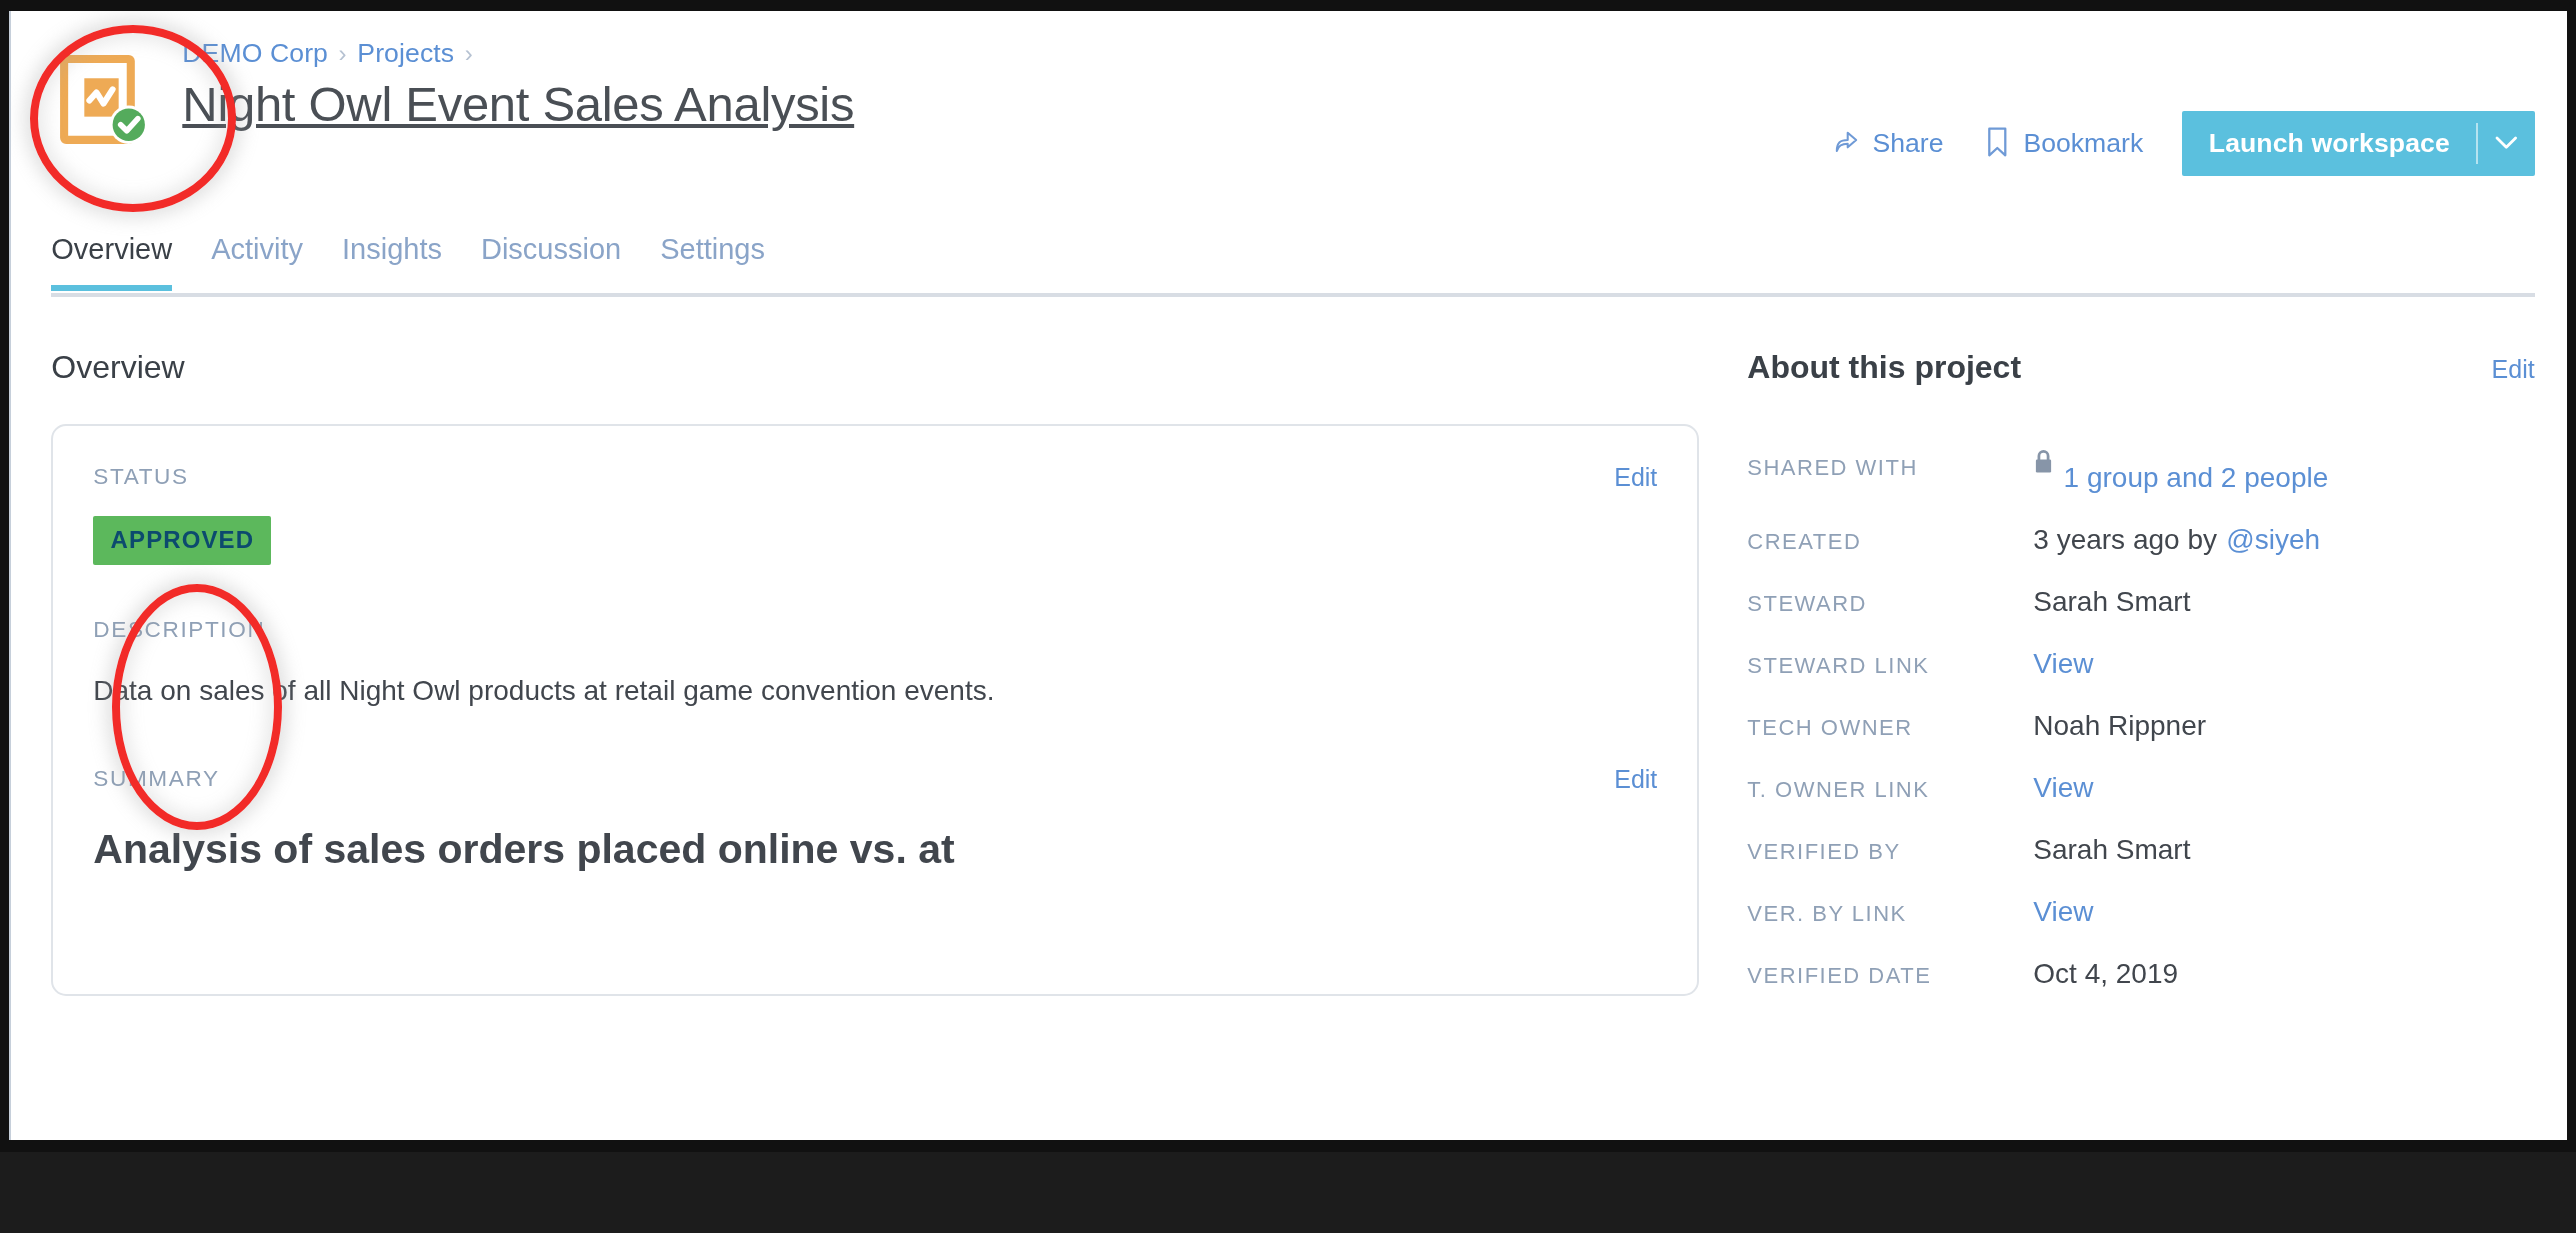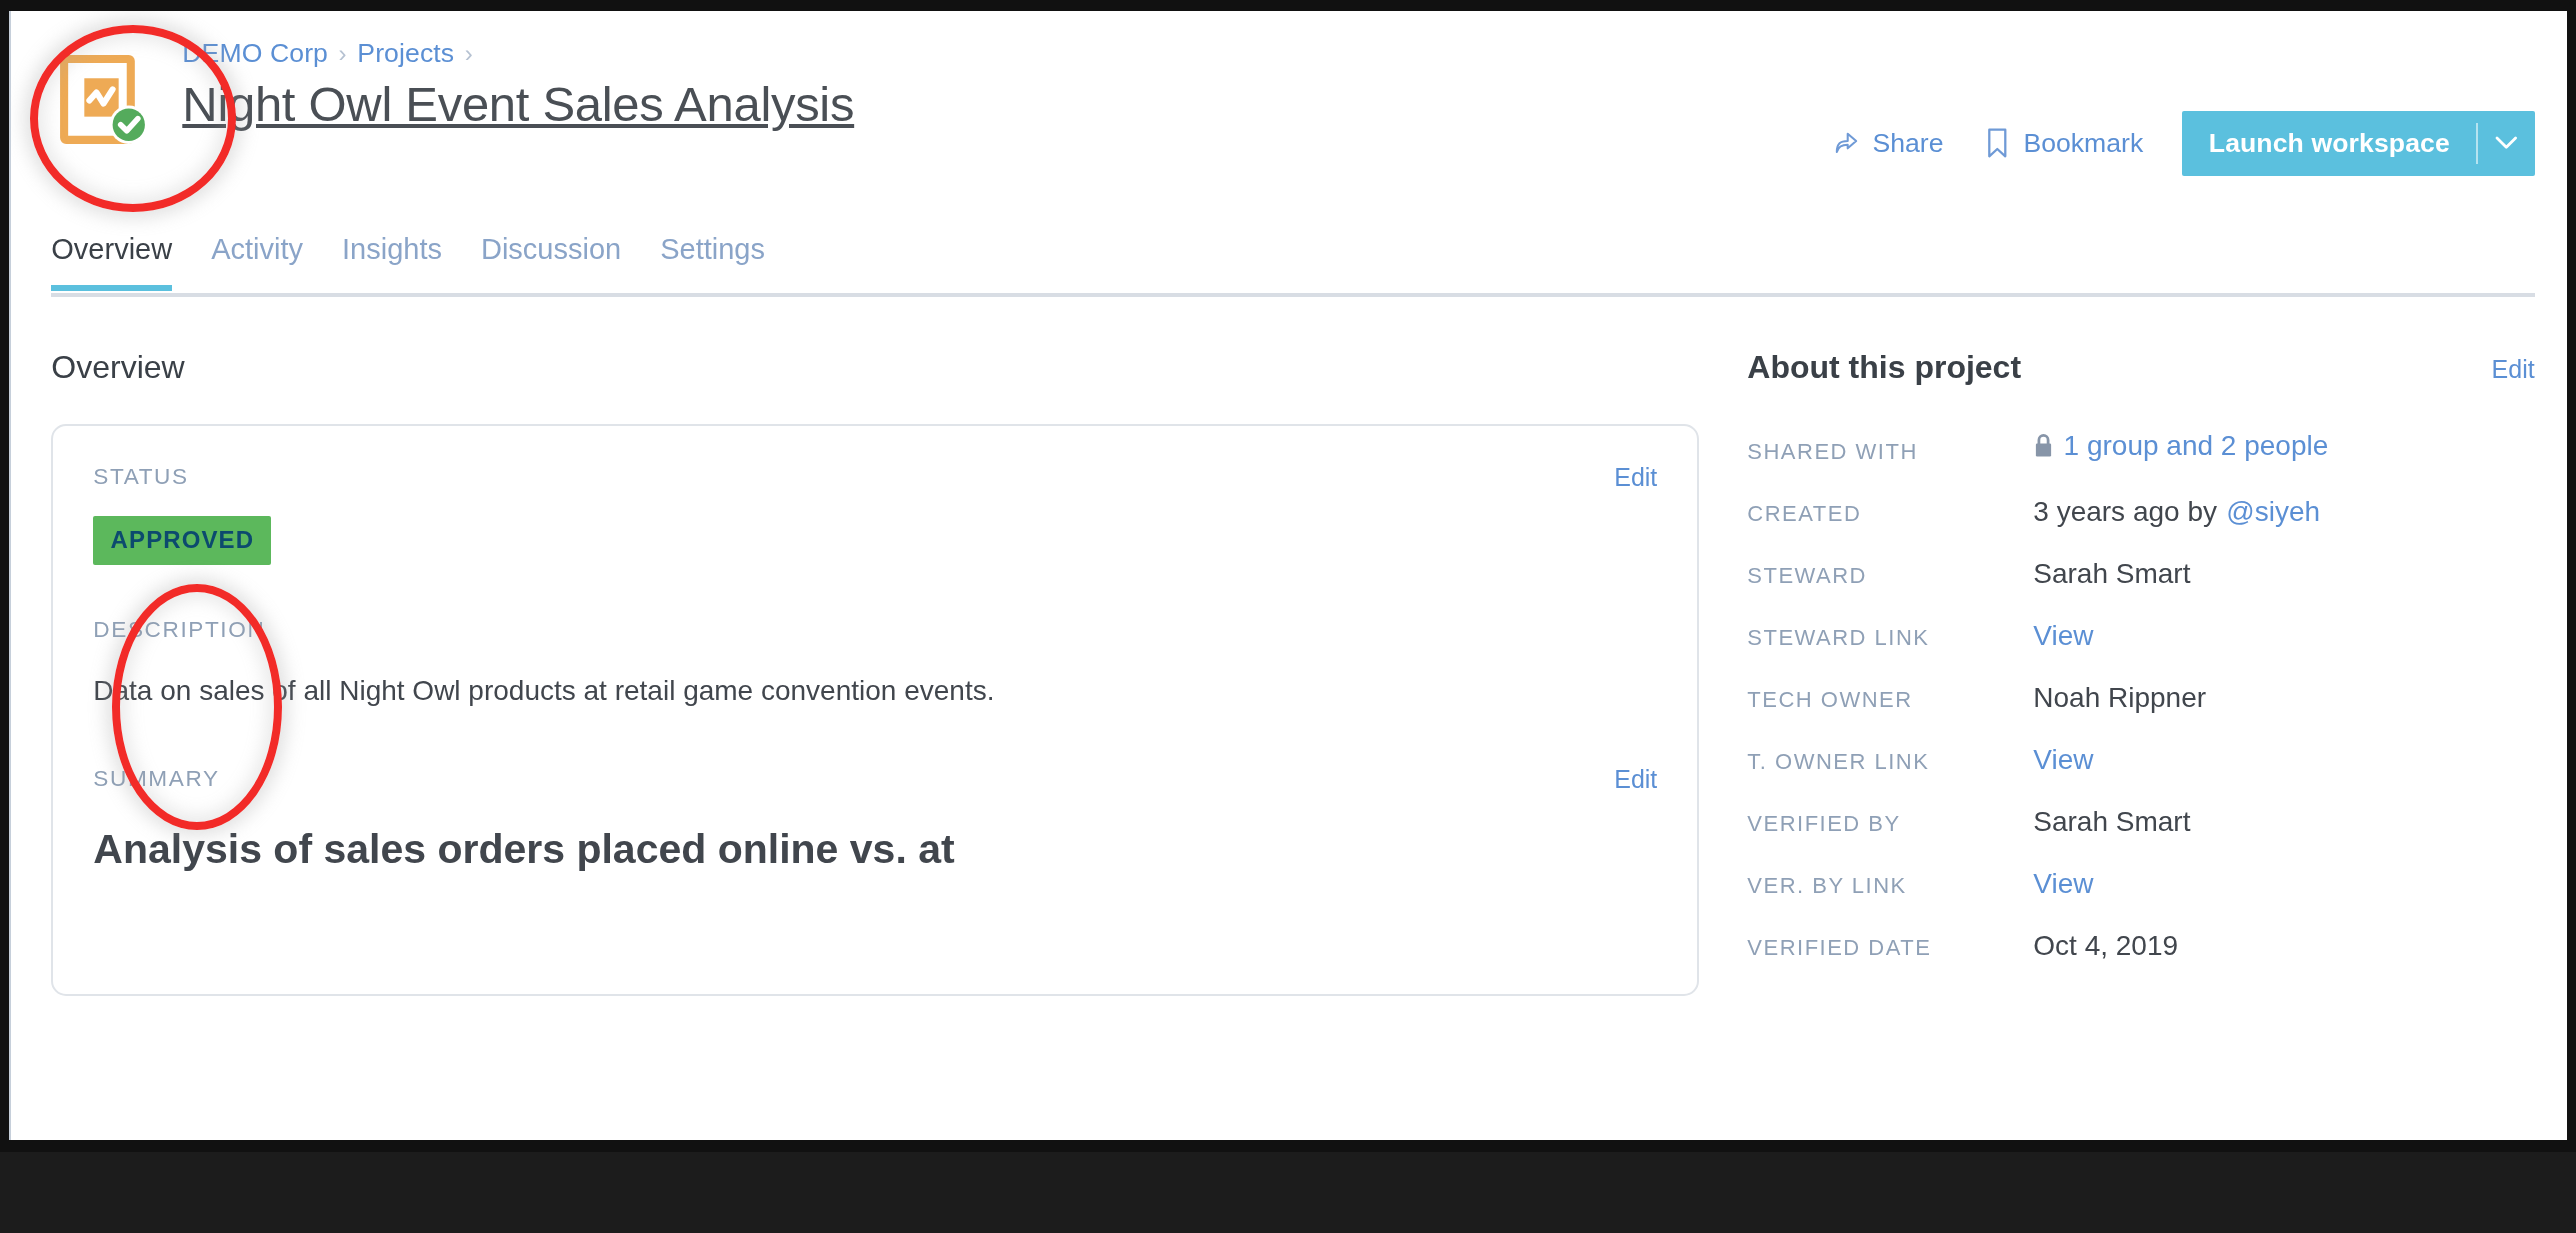--- a/index.html
+++ b/index.html
@@ -86,21 +86,20 @@
     position: absolute;
     right: 32px;
     top: 100px;
     display: flex;
     align-items: center;
     gap: 0;
   }
 
   .header-action {
     display: flex;
-    align-items: center;
     gap: 12px;
     color: #5b8fd4;
     font-size: 26.6px;
     font-weight: 400;
     cursor: pointer;
     white-space: nowrap;
     margin-right: 39px;
   }
   .header-action .ha-icon {
     display: flex;
@@ -293,21 +292,21 @@
   .meta-value {
     font-size: 28px;
     line-height: 32px;
     color: #41464d;
     display: flex;
     align-items: center;
     gap: 9.3px;
     white-space: nowrap;
   }
   .meta-value .link { color: #5b8fd4; cursor: pointer; }
-  .meta-value .link-full { color: #5b8fd4; cursor: pointer; }
+  .meta-value .link-full { color: #5b8fd4; cursor: pointer; margin-top: 32px; }
   .lock-icon { display: inline-flex; align-items: center; }
 
   
   .annotation-ellipse {
     position: absolute;
     border: 8px solid #f22b28;
     border-radius: 50%;
     pointer-events: none;
     z-index: 40;
     box-shadow: 0 0 17.3px 6.6px rgba(160,160,160,0.30),

